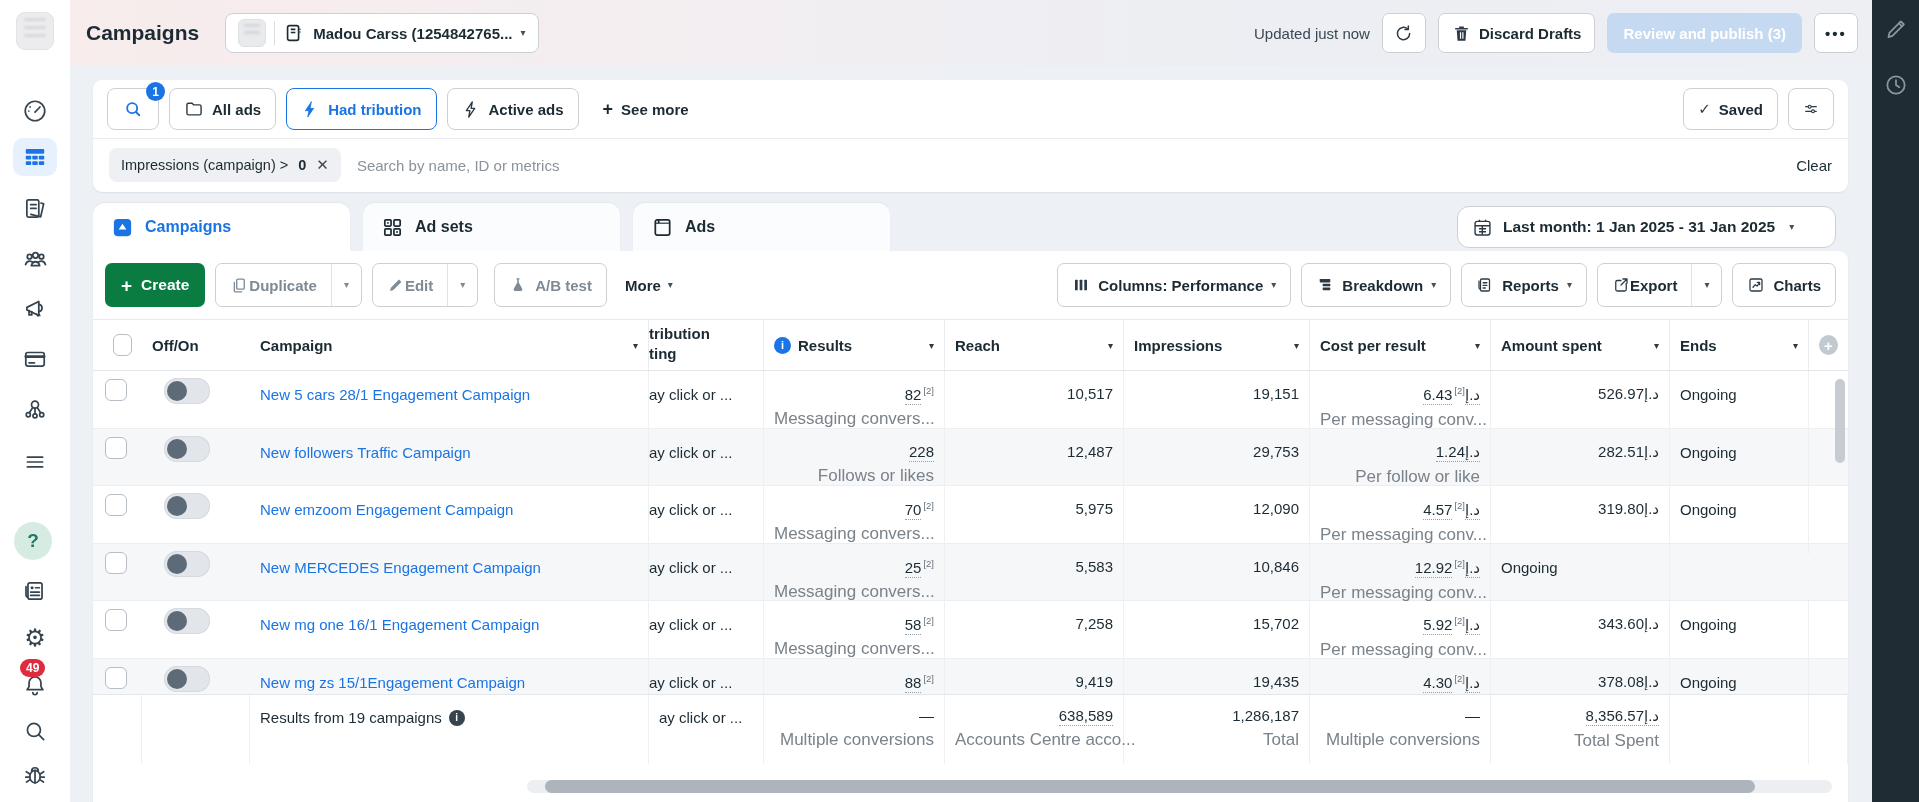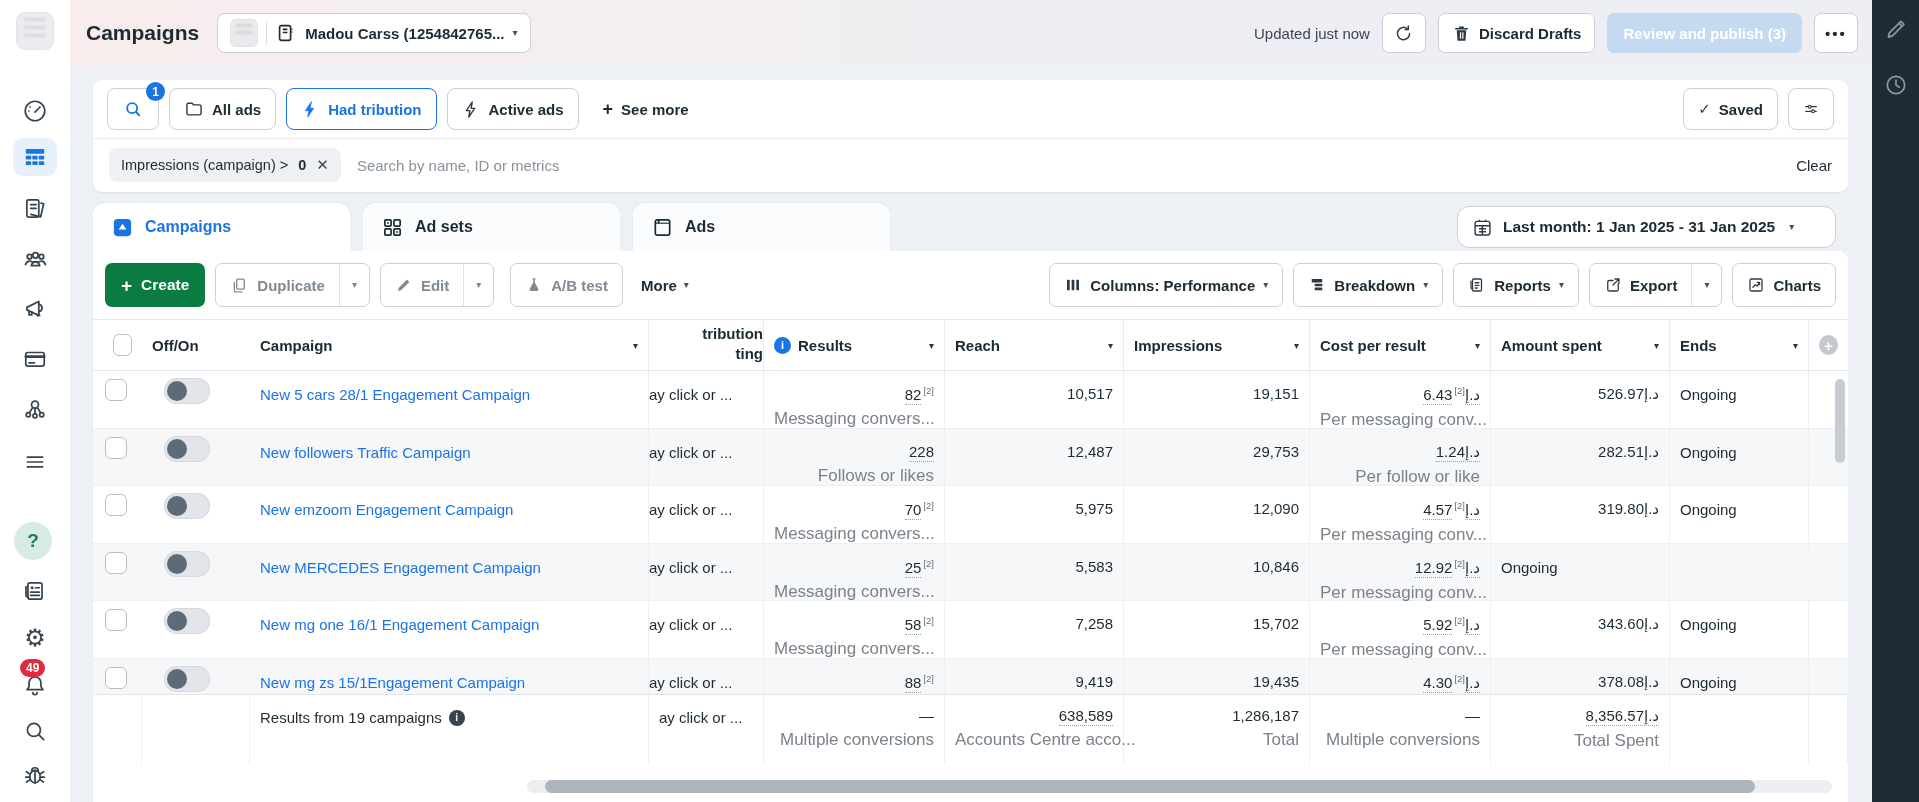--- a/index.html
+++ b/index.html
@@ -18,21 +18,21 @@
   .nav-badge{position:absolute;left:20px;top:659px;background:#e02b3f;color:#fff;font-size:12px;font-weight:700;padding:2px 6px;border-radius:10px;z-index:6;}
 
   
   .rightrail{position:absolute;right:0;top:0;width:47px;height:802px;background:#1f2c33;z-index:5;}
   .rail-ic{position:absolute;left:11px;width:26px;height:26px;cursor:pointer;}
   .rail-ic svg{stroke:#8b98a1;fill:none;stroke-width:1.6;stroke-linecap:round;stroke-linejoin:round;}
 
   
   .topbar{position:absolute;left:70px;top:0;width:1802px;height:66px;background:linear-gradient(90deg,#f8ecec 0%,#f3eef1 35%,#eceef3 65%,#edeff3 100%);display:flex;align-items:center;z-index:4;}
   .page-title{font-size:21px;font-weight:700;color:#1c2b33;margin-left:16px;}
-  .acct-pill{display:flex;align-items:center;gap:8px;background:#fff;border:1px solid #ccd0d5;border-radius:8px;height:40px;margin-left:18px;padding:0 12px;cursor:pointer;}
+  .acct-pill{display:flex;align-items:center;gap:8px;background:#fff;border:1px solid #ccd0d5;border-radius:8px;height:40px;margin-left:26px;padding:0 12px;cursor:pointer;}
   .acct-thumb{width:28px;height:28px;border-radius:6px;background:#e9eaec;border:1px solid #e0e1e4;overflow:hidden;}
   .acct-thumb i{display:block;height:3px;background:#d4d6da;margin:4px 5px 0 5px;border-radius:2px;filter:blur(1px);}
   .acct-sep{width:1px;height:24px;background:#dadde1;}
   .acct-name{font-size:15px;font-weight:600;color:#1c2b33;}
   .caret{font-size:10px;color:#44525c;line-height:1;}
   .top-right{margin-left:auto;display:flex;align-items:center;gap:12px;margin-right:14px;}
   .updated-txt{font-size:15px;color:#3c4752;}
   .btn{display:flex;align-items:center;gap:8px;background:#fff;border:1px solid #ccd0d5;border-radius:7px;height:40px;padding:0 13px;font-size:15px;font-weight:600;color:#1c2b33;cursor:pointer;}
   .btn svg{stroke:#2d3a45;fill:none;stroke-width:1.7;stroke-linecap:round;stroke-linejoin:round;}
   .btn.icon-only{width:44px;justify-content:center;padding:0;}
@@ -68,37 +68,37 @@
   .date-btn .caret{margin-left:4px;}
 
   
   .table-card{left:93px;top:251px;width:1755px;height:551px;border-radius:0 9px 0 0;overflow:hidden;}
   .toolbar{display:flex;align-items:center;height:68px;padding:0 12px;gap:10px;}
   .tbtn{display:flex;align-items:center;gap:8px;background:#fff;border:1px solid #ccd0d5;border-radius:7px;height:44px;padding:0 14px;font-size:15px;font-weight:600;color:#1c2b33;cursor:pointer;}
   .tbtn svg{stroke:#2d3a45;fill:none;stroke-width:1.7;stroke-linecap:round;stroke-linejoin:round;}
   .tbtn.muted{color:#7f8a94;}
   .tbtn.muted svg{stroke:#7f8a94;}
   .split{display:flex;align-items:stretch;border:1px solid #ccd0d5;border-radius:7px;height:44px;background:#fff;cursor:pointer;}
-  .split .main{display:flex;align-items:center;gap:8px;padding:0 14px;font-size:15px;font-weight:600;}
+  .split .main{display:flex;align-items:center;padding:0 14px;font-size:15px;font-weight:600;}
   .split .arrow{display:flex;align-items:center;padding:0 12px;border-left:1px solid #dfe2e6;}
   .split svg{stroke:#7f8a94;fill:none;stroke-width:1.7;stroke-linecap:round;stroke-linejoin:round;}
   .split.muted .main{color:#7f8a94;}
   .btn-create{background:#0a7c42;border:none;color:#fff;font-weight:700;font-size:15.5px;height:44px;border-radius:7px;display:flex;align-items:center;gap:9px;padding:0 16px;cursor:pointer;}
   .text-btn{display:flex;align-items:center;gap:7px;font-size:15px;font-weight:600;color:#1c2b33;padding:0 8px;cursor:pointer;}
   .toolbar .gap{flex:1;}
   .tb-div{height:1px;background:#e8eaee;}
 
   
   .grid-row{display:grid;grid-template-columns:49px 108px 399px 115px 181px 179px 186px 181px 179px 139px 39px;}
   .thead{height:51px;border-bottom:1px solid #e3e6ea;align-items:center;}
   .th{font-size:15px;font-weight:700;color:#1c2b33;display:flex;align-items:center;height:100%;padding:0 10px;position:relative;border-right:1px solid #e9ebee;}
   .th:first-child,.th:nth-child(2){border-right:none;}
   .th:last-child{border-right:none;}
   .th .sort{margin-left:auto;font-size:10px;color:#2d3a45;cursor:pointer;}
-  .th.attr{display:block;padding:4px 0 0 0;line-height:1.35;overflow:hidden;text-align:right;}
+  .th.attr{display:block;padding:4px 0 0 0;line-height:1.35;overflow:hidden;}
   .info-dot{width:17px;height:17px;border-radius:50%;background:#1b74e4;color:#fff;font-size:11px;font-weight:700;font-style:normal;display:inline-flex;align-items:center;justify-content:center;margin-right:7px;flex:none;}
   .plus-circle{width:20px;height:20px;border-radius:50%;background:#c3c9d0;color:#fff;font-size:15px;font-weight:700;display:flex;align-items:center;justify-content:center;margin:0 auto;cursor:pointer;}
 
   .rows-viewport{height:329px;overflow:hidden;position:relative;}
   .trow{height:57.5px;border-bottom:1px solid #eceef1;align-items:flex-start;}
   .trow.alt{background:#f6f7f9;}
   .td{height:100%;padding:9px 10px;border-right:1px solid #eef0f2;font-size:15px;color:#1c2b33;}
   .td.c1,.td.c2{border-right:none;}
   .td.last{border-right:none;}
   .cb{width:22px;height:22px;border:1.5px solid #b7bdc4;border-radius:6px;background:#fff;margin:8px 0 0 12px;cursor:pointer;}

